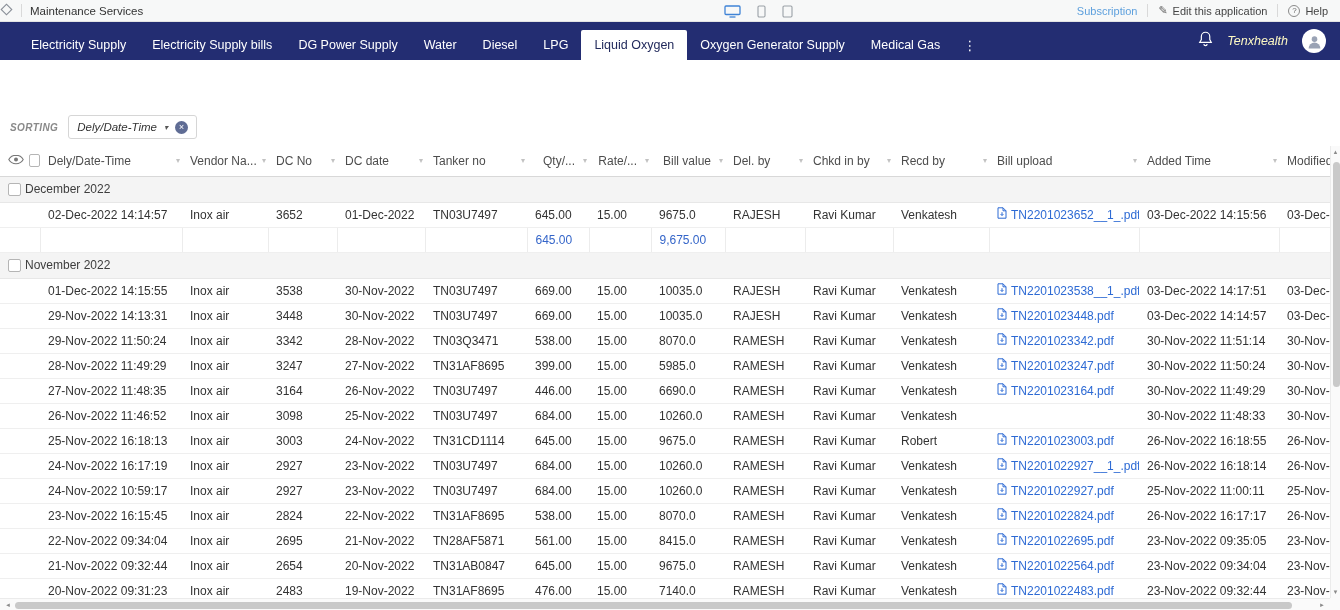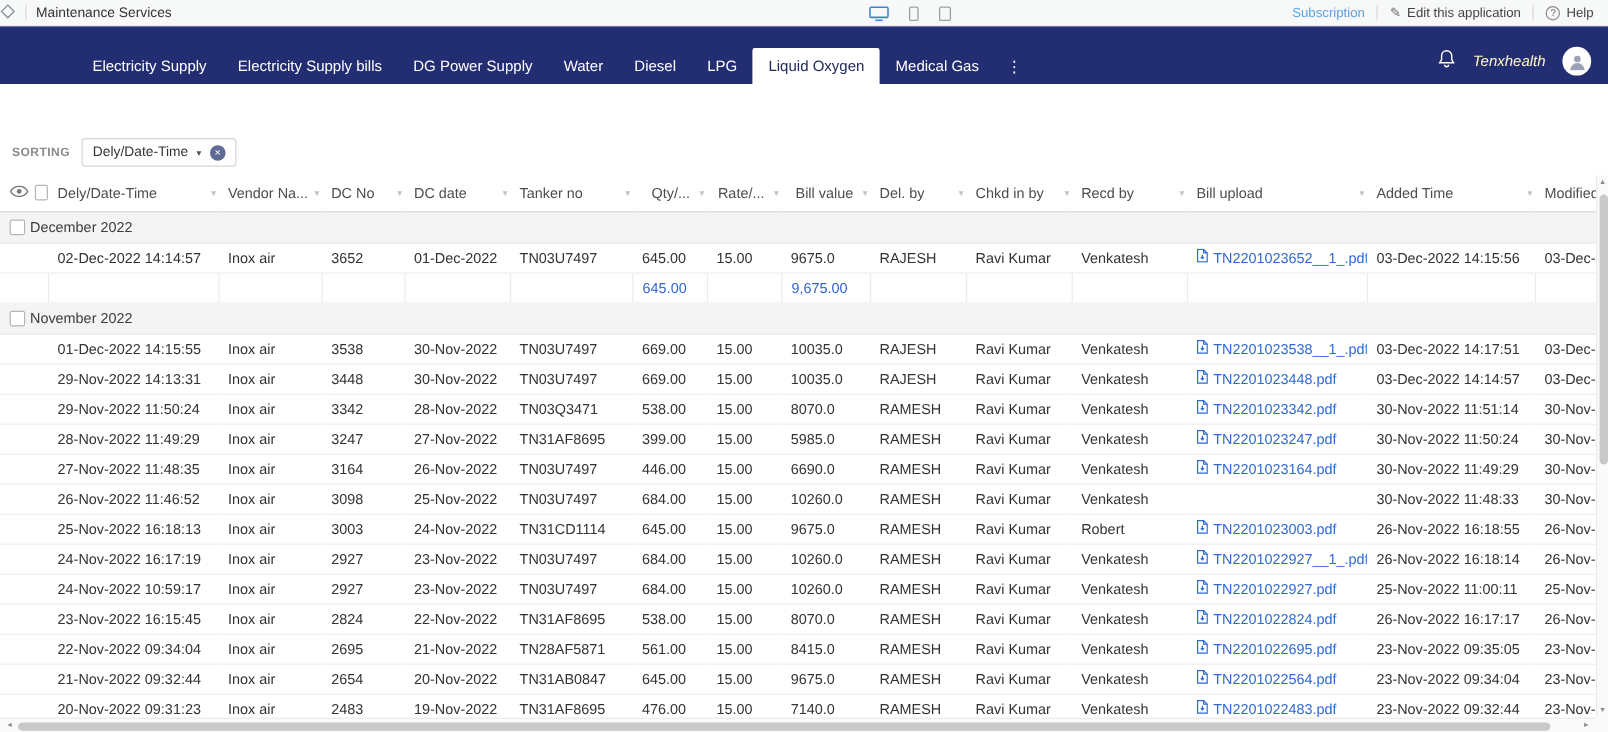--- a/index.html
+++ b/index.html
@@ -16,21 +16,21 @@
   .topbar-center{position:absolute;left:724px;top:0;height:22px;display:flex;align-items:center;gap:16px;}
   .dev{display:flex;align-items:center;}
   .topbar-right{margin-left:auto;display:flex;align-items:center;gap:10px;padding-right:12px;}
   .sub-link{color:#5ea0dd;cursor:pointer;text-decoration:none;}
   .edit-app,.help{display:flex;align-items:center;gap:5px;color:#444;cursor:pointer;}
   .pencil{font-size:11px;color:#666;}
   .help-circle{width:12px;height:12px;border:1px solid #8a8a8a;border-radius:50%;font-size:8px;
     line-height:10px;text-align:center;color:#666;display:inline-block;}
 
   
-  .navbar{position:absolute;top:22px;left:0;right:0;height:48px;background:#232d72;display:flex;align-items:flex-end;padding-left:46px;}
+  .navbar{position:absolute;top:22px;left:0;right:0;height:38px;background:#232d72;display:flex;align-items:flex-end;}
   .tabs{display:flex;align-items:flex-end;padding-left:18px;}
   .tab{height:30px;display:flex;align-items:center;padding:0 13px;font-size:12.5px;color:#fff;
     cursor:pointer;white-space:nowrap;}
   .tab.active{background:#fff;color:#222a5c;border-radius:2px 2px 0 0;}
   .more-tab{height:30px;display:flex;align-items:center;padding:0 10px;color:#fff;font-size:13px;cursor:pointer;}
   .nav-right{margin-left:auto;display:flex;align-items:center;gap:14px;padding-right:14px;height:38px;}
   .user-name{font-size:12.5px;color:#fef9c3;font-style:italic;}
   .avatar{width:24px;height:24px;border-radius:50%;background:#fff;display:flex;
     align-items:center;justify-content:center;overflow:hidden;cursor:pointer;}
 
@@ -41,21 +41,21 @@
   .required{color:#e04b3a;font-size:14px;vertical-align:top;margin-left:3px;}
   .toolbar-right{margin-left:auto;display:flex;align-items:center;gap:8px;}
   .icon-btn{width:30px;height:28px;border:1px solid #d8d8d8;border-radius:4px;background:#fff;
     display:flex;align-items:center;justify-content:center;color:#555;cursor:pointer;font-size:15px;}
   .add-btn{height:28px;background:#1d62d3;color:#fff;border:none;border-radius:4px;padding:0 13px;
     font-size:12.5px;display:flex;align-items:center;gap:5px;cursor:pointer;}
   .add-btn .plus{font-size:13px;font-weight:bold;}
 
   
   .sorting-row{position:absolute;top:112px;left:0;right:0;height:30px;display:flex;align-items:center;
-    gap:10px;padding-left:10px;}
+    gap:10px;padding-left:10px;font-style:italic;}
   .sorting-label{font-size:10px;color:#8a8a8a;font-weight:bold;letter-spacing:.4px;}
   .chip{display:flex;align-items:center;gap:7px;height:24px;border:1px solid #d6d6d6;border-radius:3px;
     padding:0 8px;background:#fff;font-size:11.5px;color:#333;cursor:pointer;}
   .chip-caret{font-size:8px;color:#555;}
   .chip-close{width:13px;height:13px;border-radius:50%;background:#5f6c94;color:#fff;font-size:9px;
     line-height:13px;text-align:center;cursor:pointer;}
 
   
   .table-viewport{position:absolute;top:146px;left:0;right:10px;bottom:12px;overflow:hidden;background:#fff;}
   table{border-collapse:collapse;table-layout:fixed;font-size:12px;color:#333;}
@@ -149,20 +149,23 @@
           <span>Water</span>
         </div>
         <div class="tab">
           <span>Diesel</span>
         </div>
         <div class="tab">
           <span>LPG</span>
         </div>
         <div class="tab active">
           <span>Liquid Oxygen</span>
+        </div>
+        <div class="tab">
+          <span>Oxygen Generator Supply</span>
         </div>
         <div class="tab">
           <span>Medical Gas</span>
         </div>
       </div>
     <div class="more-tab">
       <span>⋮</span>
     </div>
     <div class="nav-right">
       <span class="bell">

